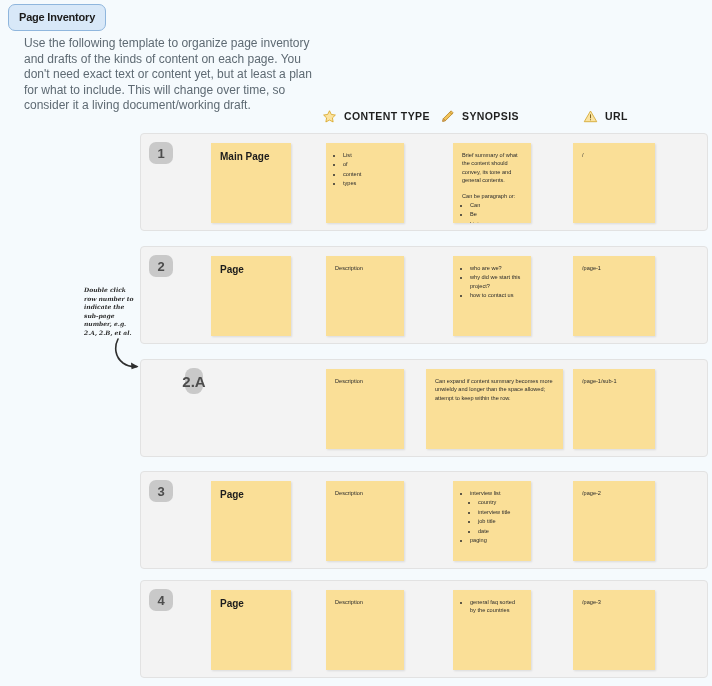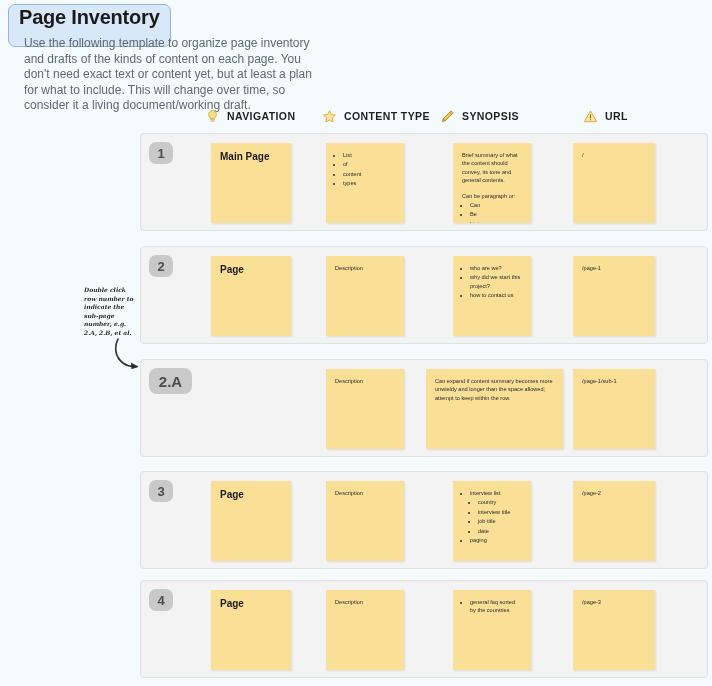--- a/index.html
+++ b/index.html
@@ -16,22 +16,22 @@
   }
 
   
   #title-badge {
     position: absolute;
     left: 8px;
     top: 4px;
     background: #d8e8f8;
     border: 1px solid #8fb6dd;
     border-radius: 7px;
-    padding: 3px 10px 20px 10px;
-    font-size: 20px;
+    padding: 3px 10px 4px 10px;
+    font-size: 11px;
     font-weight: 600;
     color: #1b1b1b;
     letter-spacing: -0.2px;
     line-height: 18px;
   }
 
   
   #intro {
     position: absolute;
     left: 24px;
@@ -86,24 +86,25 @@
     font-size: 13px;
     font-weight: 700;
     width: 24px;
     height: 22px;
     display: flex;
     align-items: center;
     justify-content: center;
     box-sizing: border-box;
   }
   .row-badge.wide {
-    width: 43px;
+    width: 18px;
     height: 26px;
     font-size: 15px;
     border-radius: 8px;
+    margin-left: 36px;
   }
 
   
   .note {
     position: absolute;
     background: #fadf97;
     box-shadow: 1px 1px 2px rgba(0,0,0,0.10);
     box-sizing: border-box;
     padding: 8px 9px;
     overflow: hidden;
@@ -158,29 +159,20 @@
 </style>
 </head>
 <body>
 
 <div id="title-badge">Page Inventory</div>
 
 <div id="intro">Use the following template to organize page inventory and drafts of the kinds of content on each page. You don't need exact text or content yet, but at least a plan for what to include. This will change over time, so consider it a living document/working draft.</div>
 
 <div id="col-headers">
 
-  <div class="col-head" style="left:65px;">
-    <span>
-      <svg class="ic" viewBox="0 0 24 24">
-        <path d="M12 2.5c-3.6 0-6.3 2.8-6.3 6.2 0 2.4 1.3 3.9 2.3 5.1.5.6.8 1.1.9 1.7h6.2c.1-.6.4-1.1.9-1.7 1-1.2 2.3-2.7 2.3-5.1 0-3.4-2.7-6.2-6.3-6.2z" fill="#f7e08a" stroke="#c9a227" stroke-width="1.2"></path>
-        <path d="M9.2 17.2h5.6M9.6 19.4h4.8" stroke="#c9a227" stroke-width="1.3" stroke-linecap="round"></path>
-      </svg>
-    </span>
-    <span class="col-label">NAVIGATION</span>
-  </div>
 
   <div class="col-head" style="left:182px;">
     <span>
       <svg class="ic" viewBox="0 0 24 24">
         <path d="M12 2.8l2.9 5.9 6.5.95-4.7 4.6 1.1 6.5-5.8-3.05-5.8 3.05 1.1-6.5-4.7-4.6 6.5-.95z" fill="#fbe3a0" stroke="#d8a41f" stroke-width="1.3" stroke-linejoin="round"></path>
       </svg>
     </span>
     <span class="col-label">CONTENT TYPE</span>
   </div>
 

